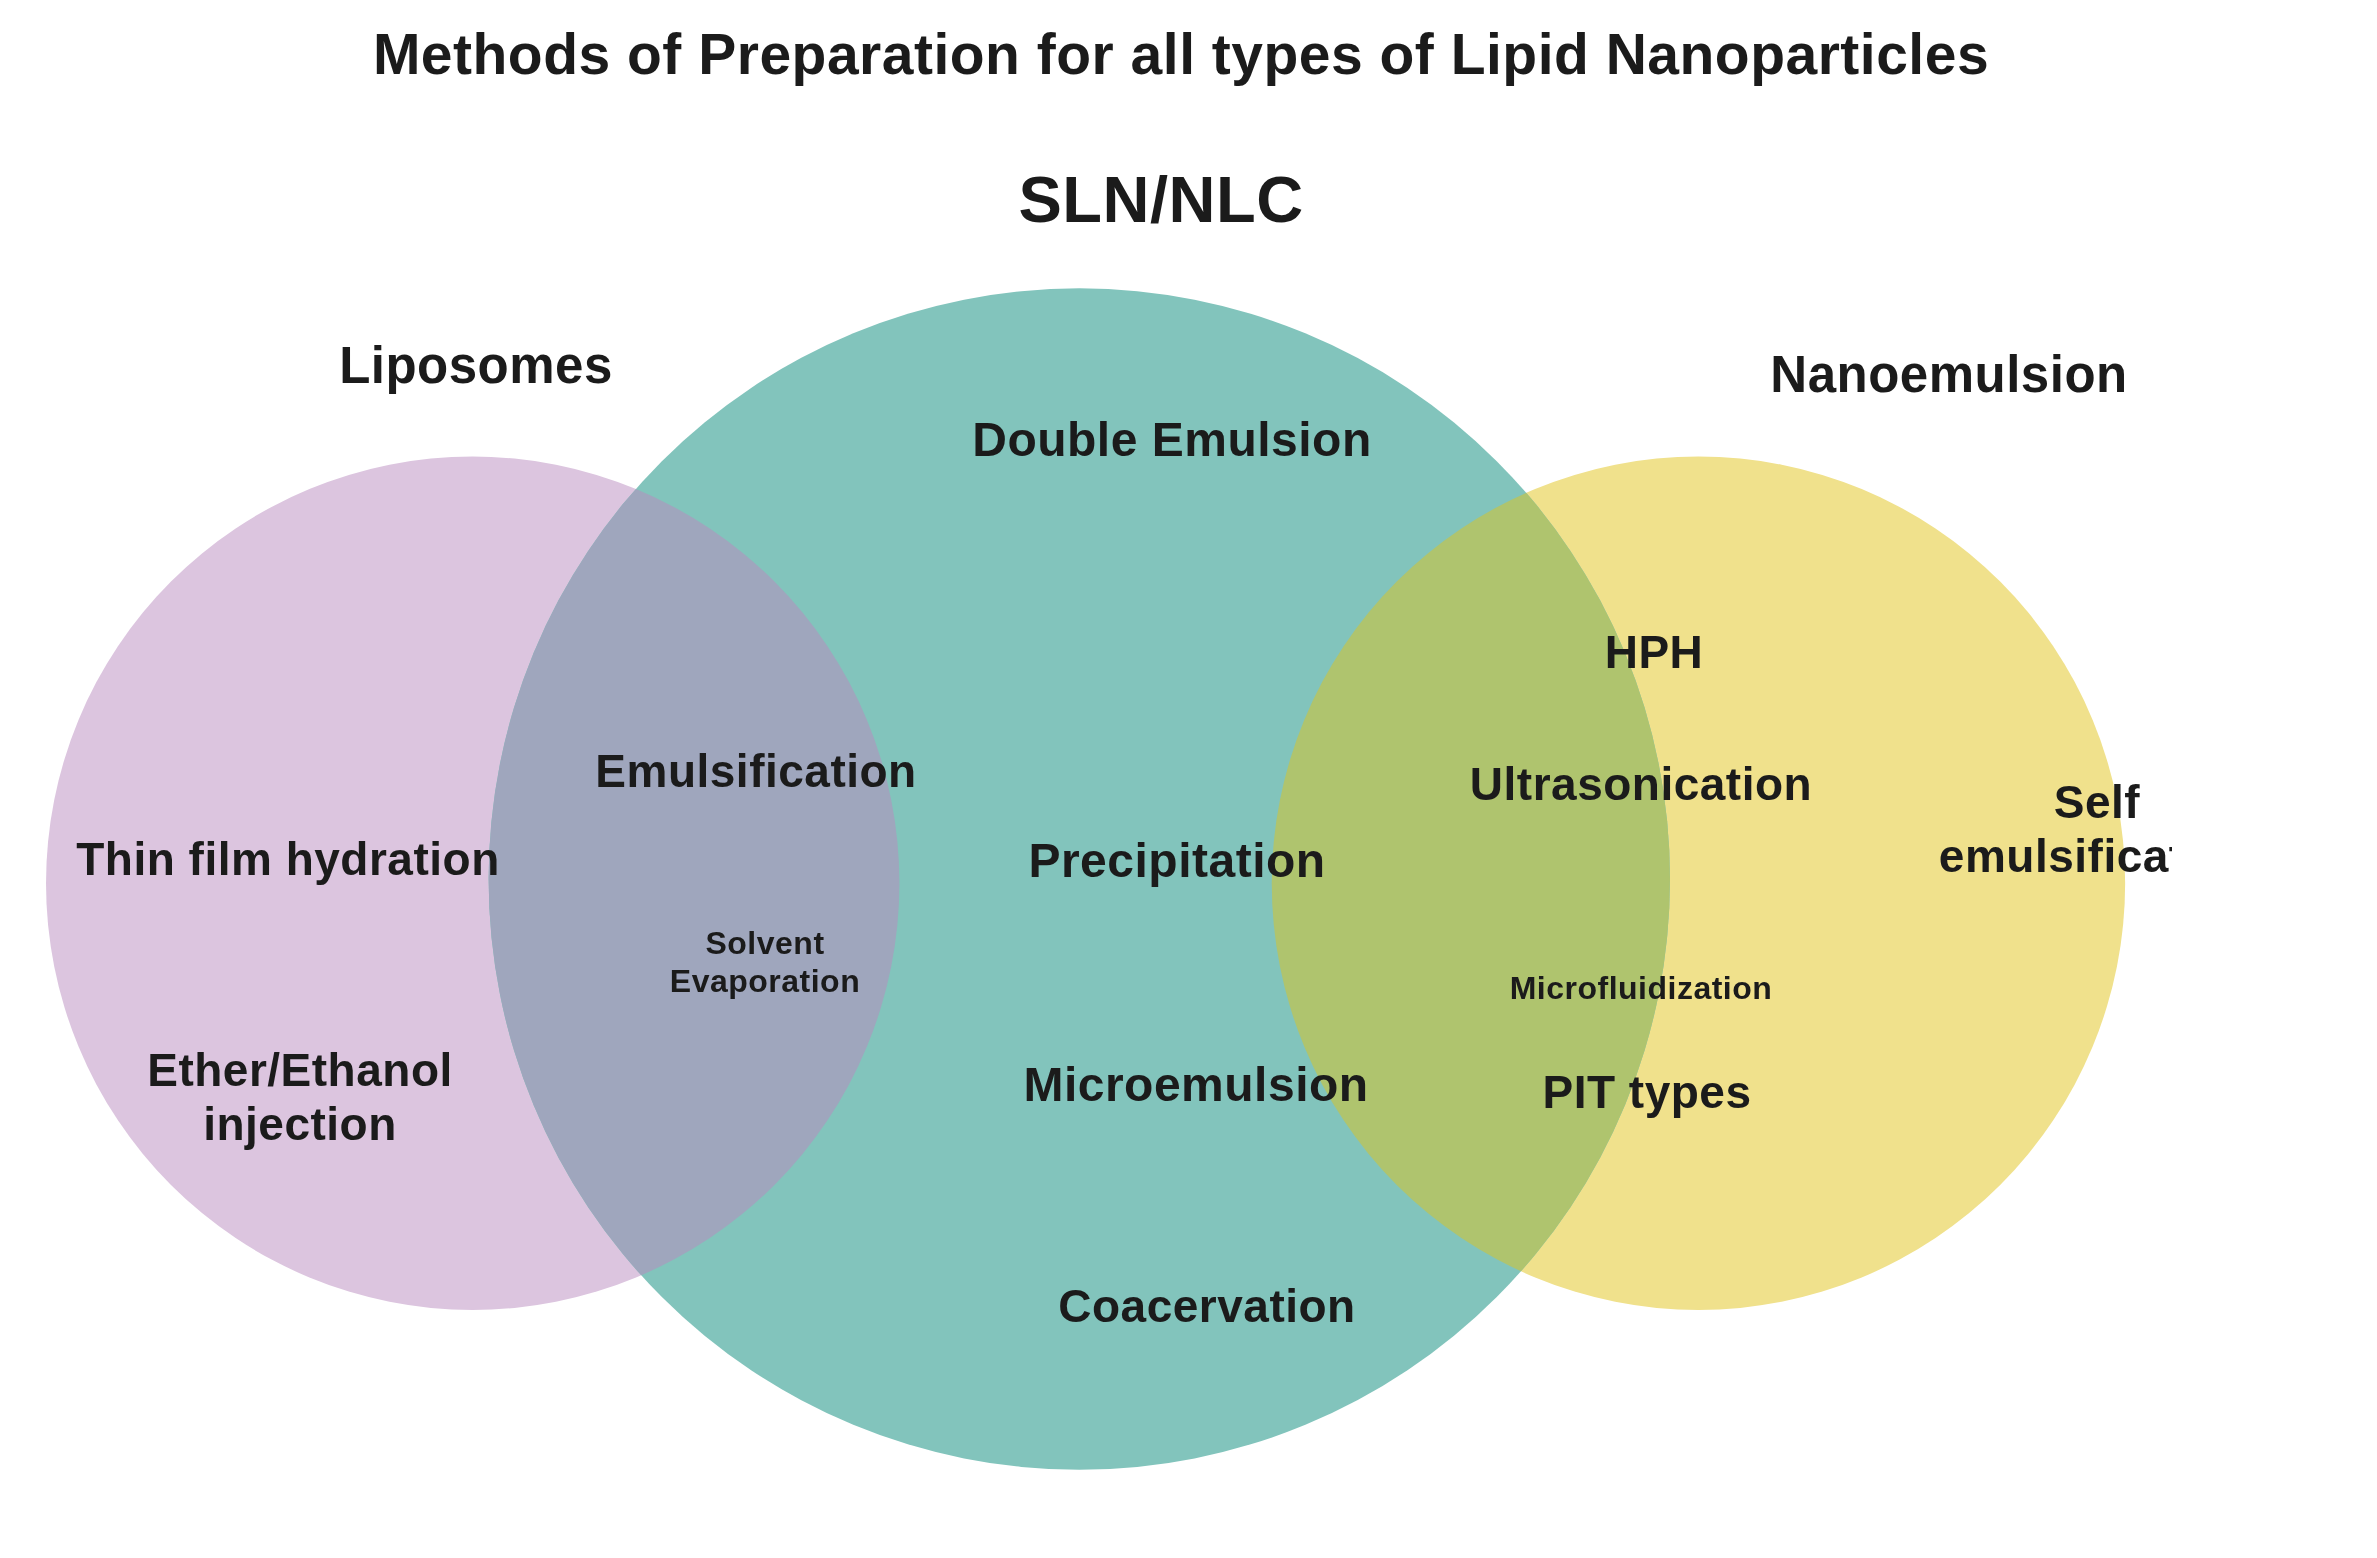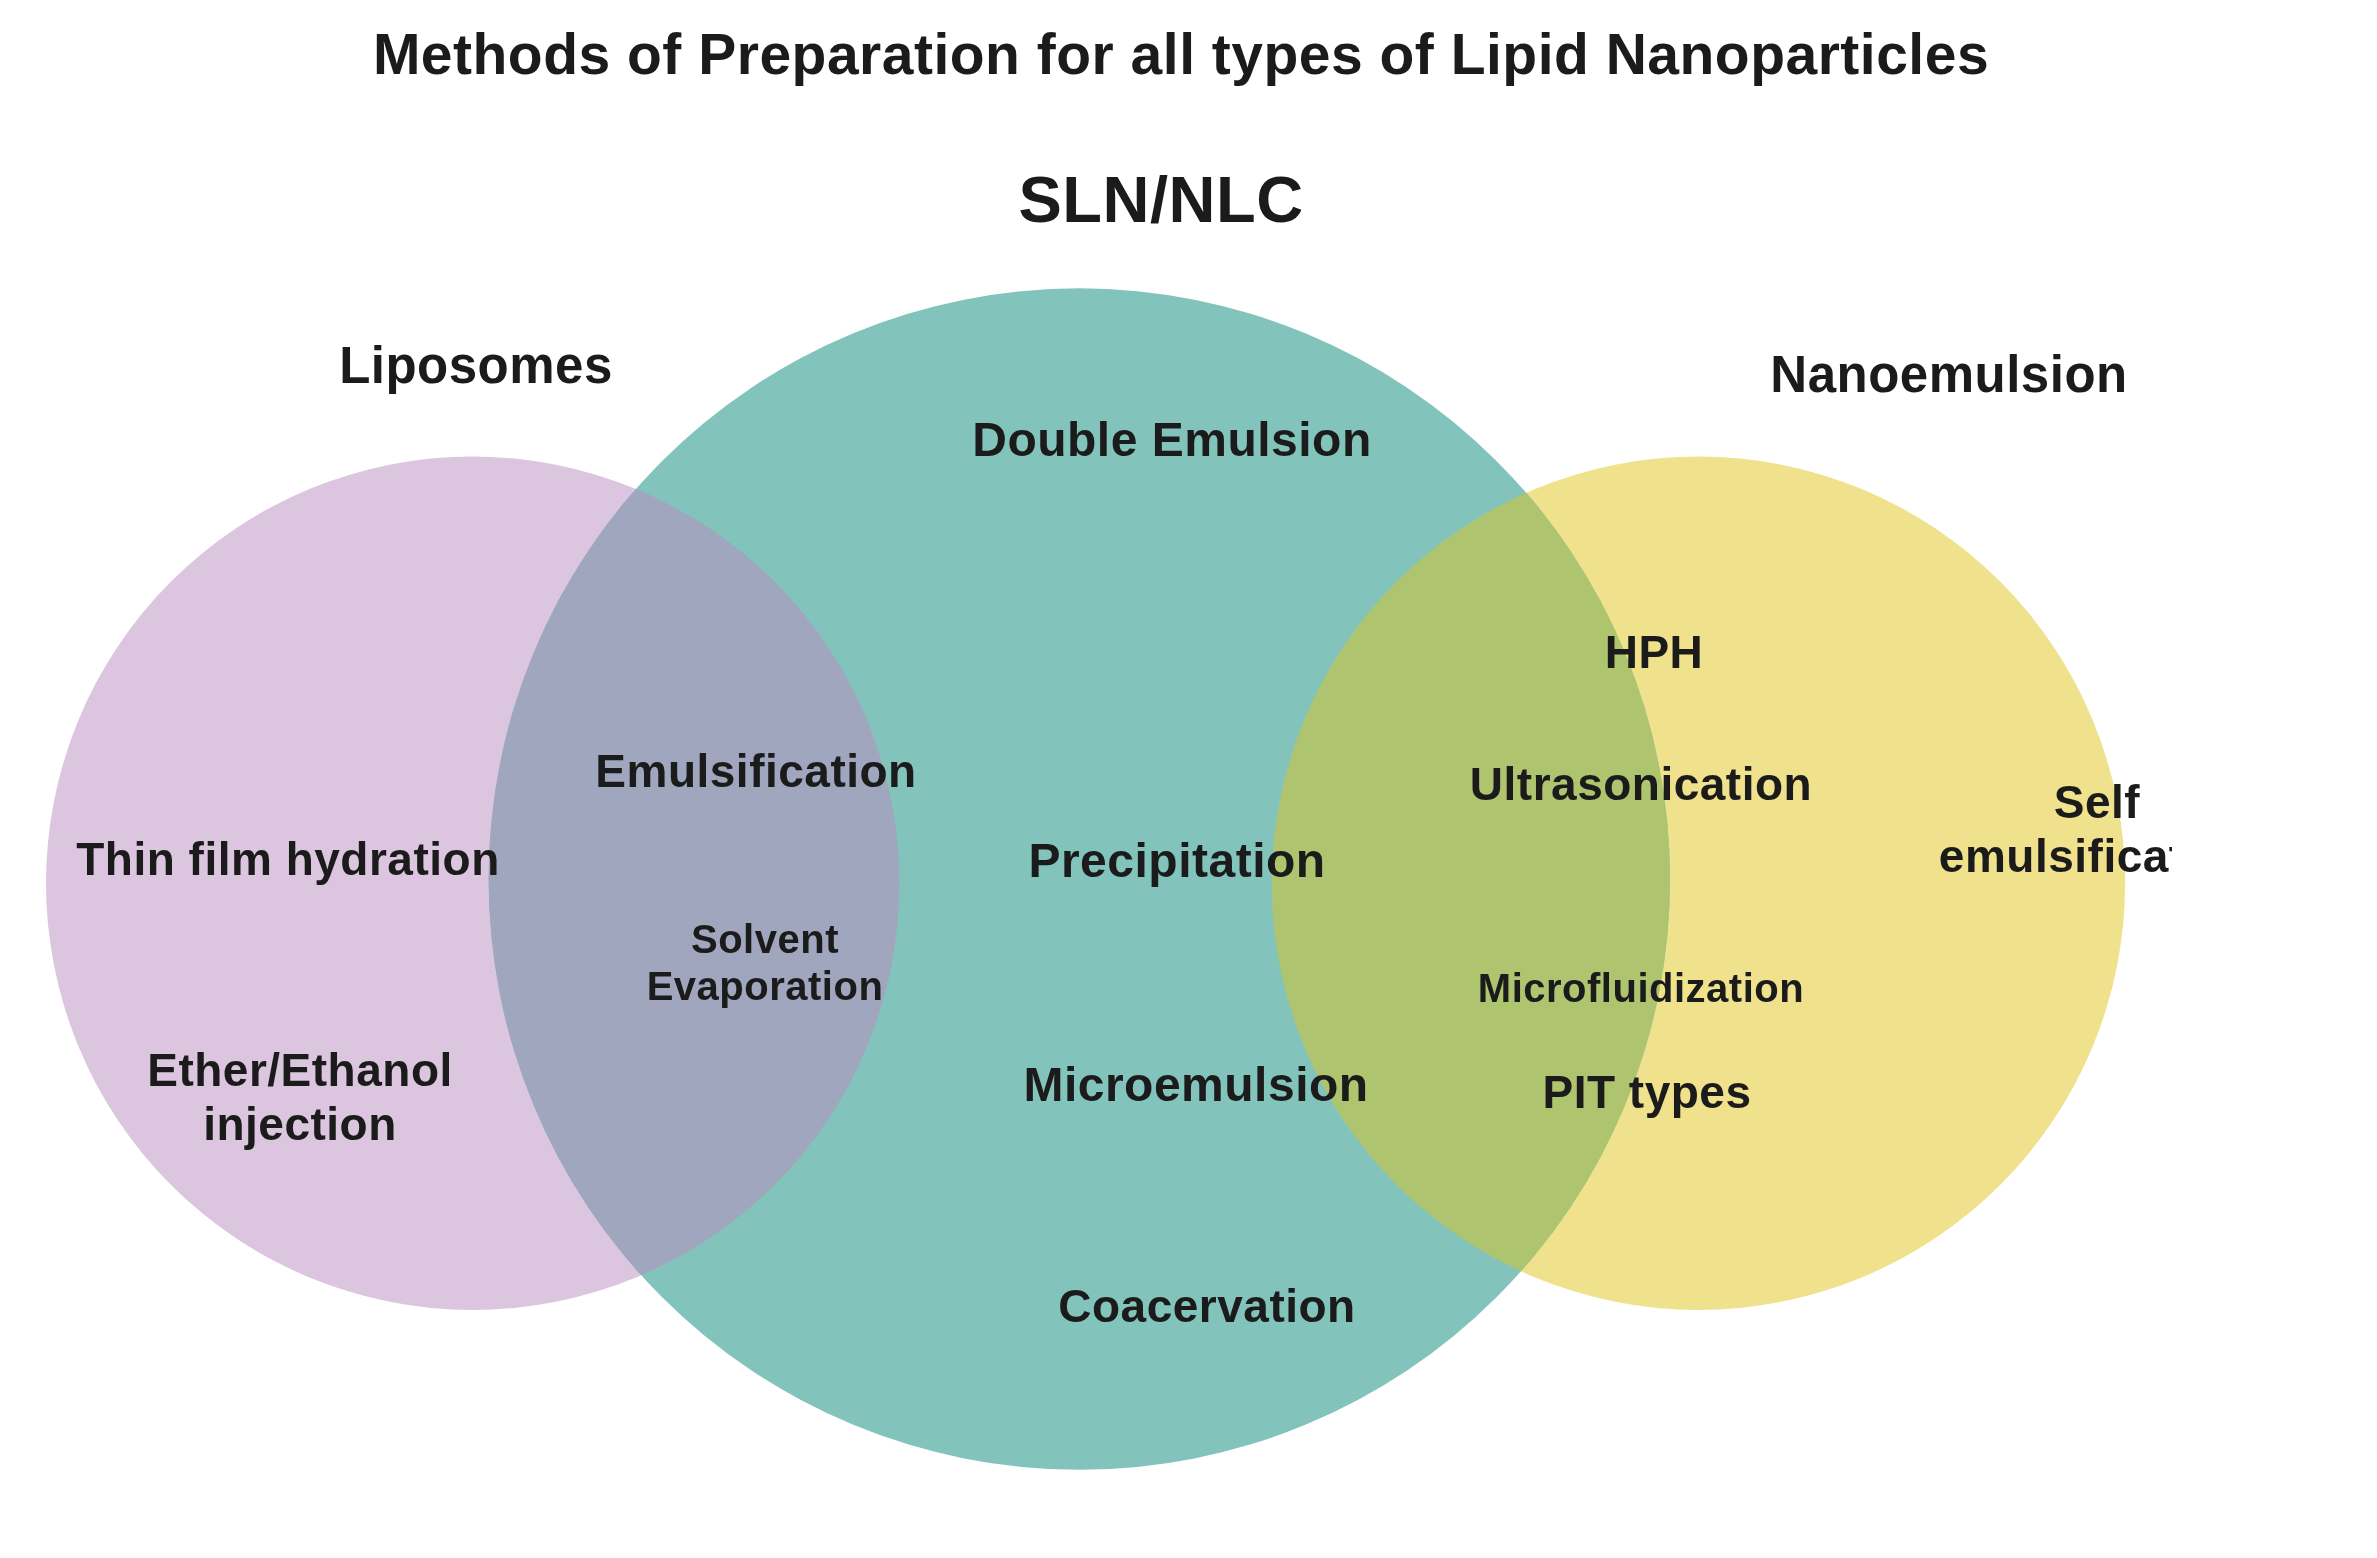--- a/index.html
+++ b/index.html
@@ -31,21 +31,21 @@
     line-height: 1.18;
     white-space: nowrap;
     letter-spacing: 0.5px;
   }
   .lbl.wrap { white-space: normal; }
   .title        { font-size: 57px; letter-spacing: 0.5px; }
   .set-heading  { font-size: 65px; }
   .circle-head  { font-size: 51px; }
   .item-lg      { font-size: 48px; }
   .item-md      { font-size: 46px; }
-  .item-sm      { font-size: 40px; text-align: center; }
+  .item-sm      { font-size: 32px; text-align: center; }
 </style>
 </head>
 <body>
 
 <div class="stage">
 
   <svg class="venn-svg" viewBox="0 0 2596 1702" aria-hidden="true">
     <defs>
       <clipPath id="clip-sln">
         <circle cx="1290" cy="970" r="706"></circle>

